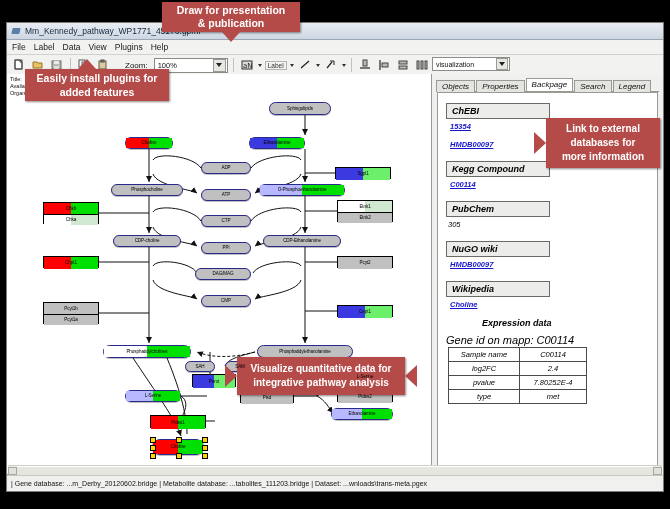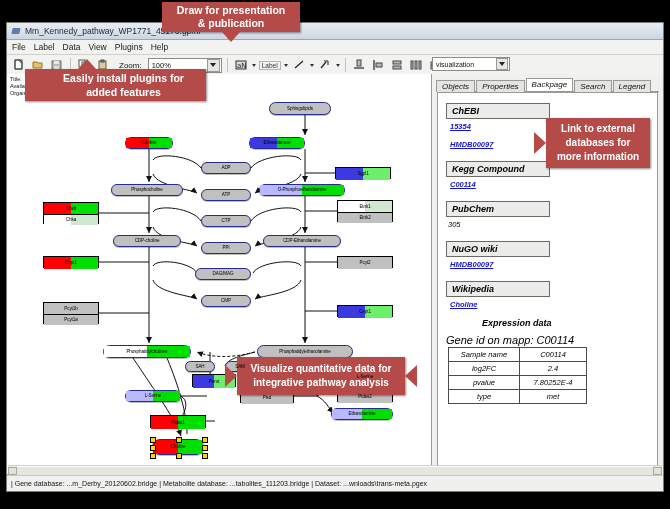--- a/index.html
+++ b/index.html
@@ -17,21 +17,21 @@
   .title-text{font-size:8.5px;color:#12263c;white-space:nowrap;overflow:hidden;}
 
   .menubar{height:14px;background:#f2f2f0;border-bottom:1px solid #d2d2cc;
            display:flex;align-items:center;padding-left:5px;gap:8px;}
   .menubar span{font-size:8.5px;color:#1a1a1a;cursor:default;}
 
   .toolbar{height:20px;background:#f2f2f0;border-bottom:1px solid #bcbcb6;
            display:flex;align-items:center;padding-left:4px;gap:3px;}
   .tbtn{width:14px;height:14px;position:relative;border:1px solid transparent;}
   .tbtn svg{position:absolute;left:1px;top:1px;}
-  .zoomlbl{font-size:8px;color:#111;margin-left:5px;margin-right:3px;}
+  .zoomlbl{font-size:8px;color:#111;margin-left:11px;margin-right:3px;}
   .zoombox{width:68px;height:13px;background:#fff;border:1px solid #8c8c86;
            display:flex;align-items:center;justify-content:space-between;padding:0 1px 0 3px;}
   .zoombox .zval{font-size:7.5px;color:#111;}
   .arrowdn{width:0;height:0;border-left:3px solid transparent;border-right:3px solid transparent;
            border-top:4px solid #222;}
   .zoombox .zarrowbtn{width:11px;height:11px;background:#e6e6e2;border:1px solid #9a9a94;
            display:flex;align-items:center;justify-content:center;}
   .sep{width:1px;height:14px;background:#c3c3bd;margin:0 2px;}
   .lblbtn{font-size:6.5px;color:#333;border:1px solid #b6b6b0;padding:0 2px;background:#ececes;}
 
@@ -552,29 +552,29 @@
   </div>
 
   <div class="callout" style="left:162px;top:2px;width:138px;height:30px;flex-direction:column;">
     <div class="ctext" style="padding:0;font-size:10.5px;line-height:13px;">
       <div>Draw for presentation</div>
       <div>&amp; publication</div>
     </div>
   </div>
   <div class="cpoint cp-down" style="left:222px;top:32px;"></div>
 
-  <div class="callout" style="left:25px;top:69px;width:165px;height:32px;flex-direction:column;padding-left:16px;">
+  <div class="callout" style="left:25px;top:69px;width:144px;height:32px;flex-direction:column;">
     <div class="ctext" style="padding:0;font-size:10.5px;line-height:14px;">
       <div>Easily install plugins for</div>
       <div>added features</div>
     </div>
   </div>
   <div class="cpoint cp-up" style="left:78px;top:59px;"></div>
 
-  <div class="callout" style="left:546px;top:118px;width:104px;height:50px;flex-direction:column;">
+  <div class="callout" style="left:546px;top:118px;width:114px;height:50px;flex-direction:column;">
     <div class="ctext" style="padding:0;font-size:10px;line-height:14px;">
       <div>Link  to external</div>
       <div>databases  for</div>
       <div>more information</div>
     </div>
   </div>
   <div class="cpoint cp-right" style="left:534px;top:132px;"></div>
 
   <div class="callout" style="left:237px;top:357px;width:168px;height:38px;flex-direction:column;">
     <div class="ctext" style="padding:0;font-size:10px;line-height:14px;">

